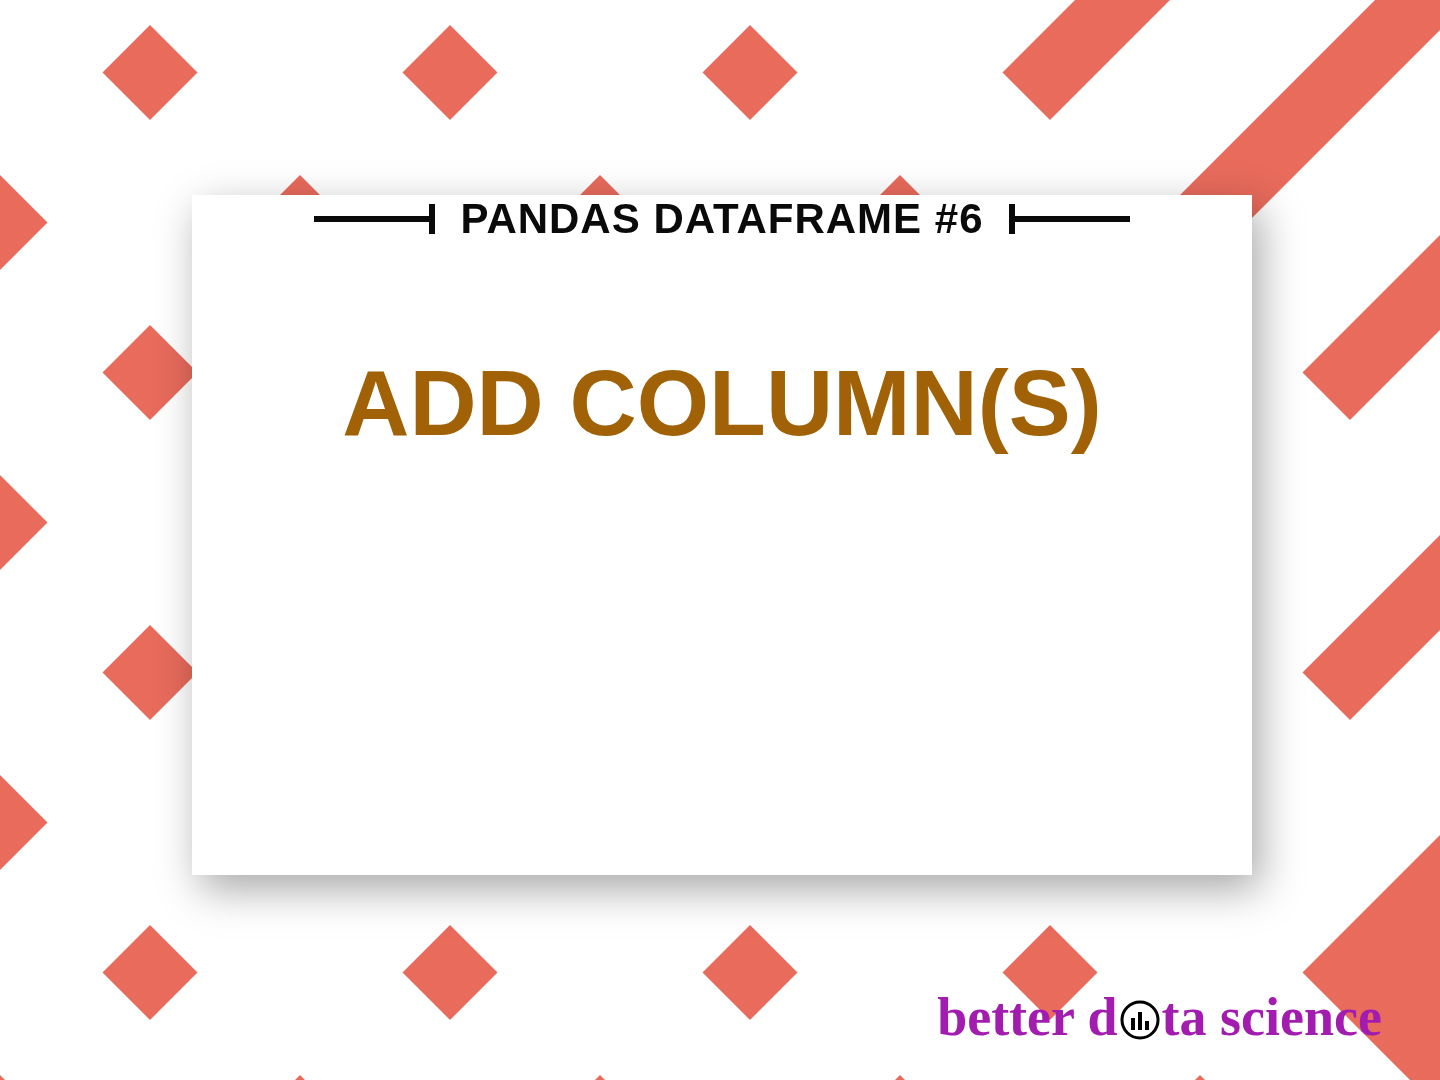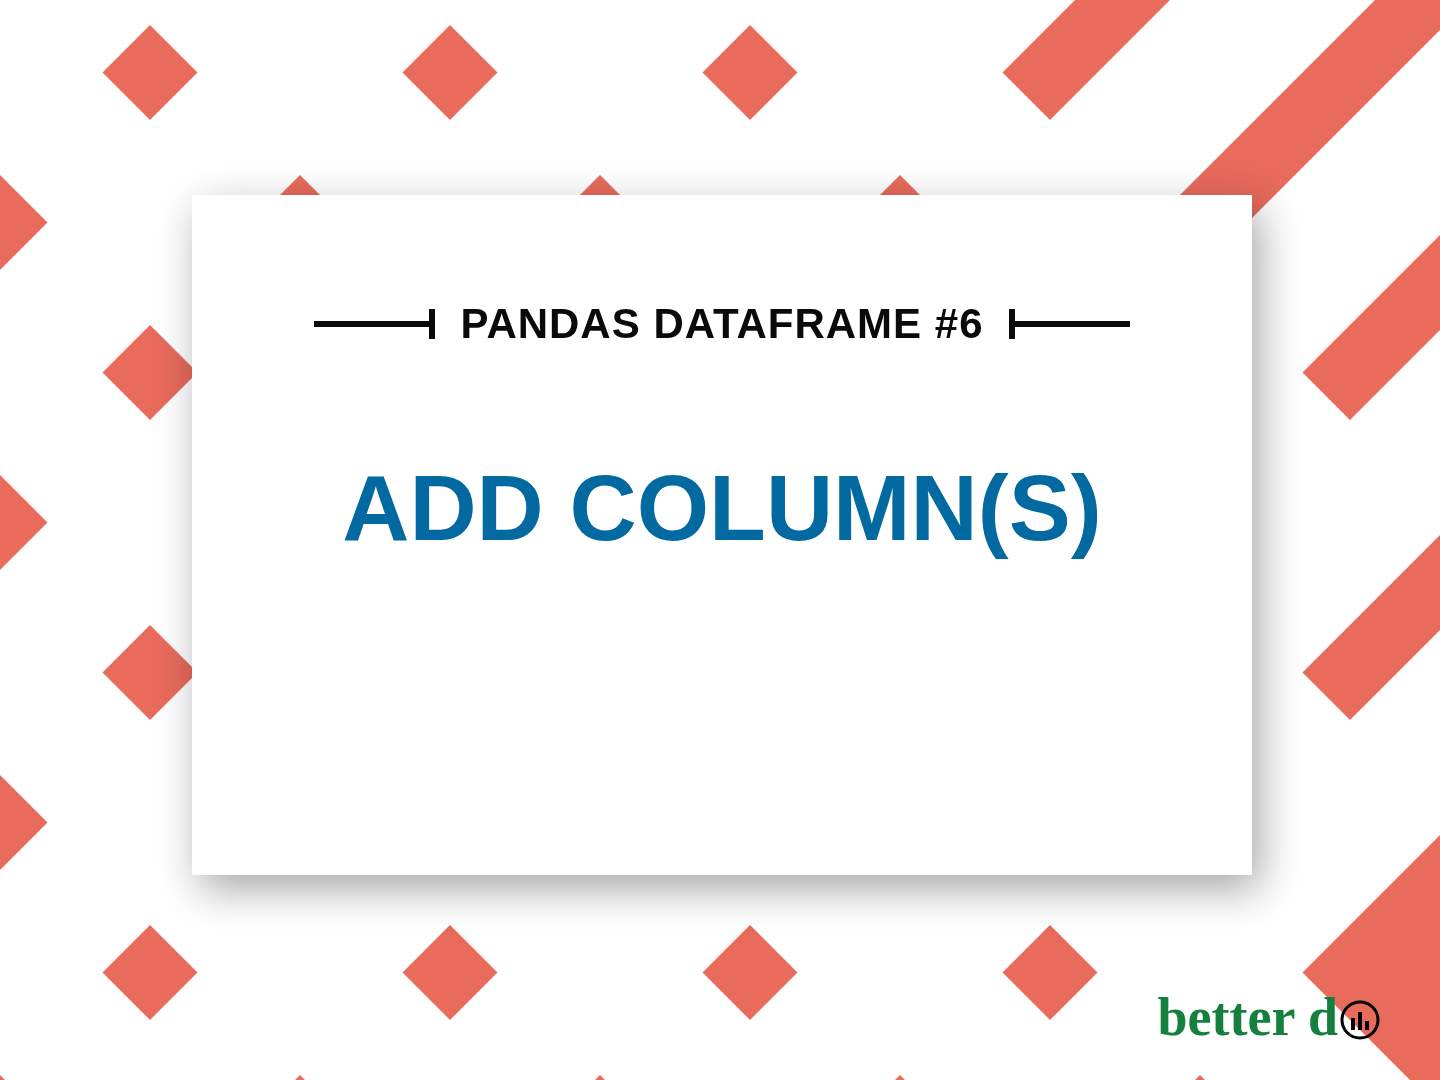--- a/index.html
+++ b/index.html
@@ -38,21 +38,20 @@
       position: absolute;
       top: 195px;
       left: 192px;
       width: 1060px;
       height: 680px;
       background: #ffffff;
       box-shadow: 8px 14px 40px rgba(0,0,0,0.35);
       display: flex;
       flex-direction: column;
       align-items: center;
-      padding-top: 105px;
     }
     
     .header-row {
       display: flex;
       align-items: center;
       gap: 25px;
       margin-bottom: 110px;
     }
     
     .header-label {
@@ -78,31 +77,31 @@
       height: 30px;
       background: #0a0a0a;
     }
     
     .main-title {
       font-size: 93px;
       font-weight: 900;
       letter-spacing: 0px;
       text-align: center;
       line-height: 1.08;
-      color: #0369a1;
+      color: #a16207;
     }
     
     .brand {
       position: absolute;
       bottom: 32px;
       right: 58px;
       font-family: Georgia, "Times New Roman", serif;
       font-size: 54px;
       font-weight: 600;
-      color: #15803d;
+      color: #a21caf;
       display: flex;
       align-items: baseline;
     }
     
     .brand .a-replacement {
       display: inline-flex;
       align-items: center;
       justify-content: center;
       position: relative;
       top: 5px;
@@ -157,13 +156,14 @@
 <div class="brand">
   <span>better d</span>
   <span class="a-replacement">
     <svg width="40" height="40" viewBox="0 0 40 40">
       <circle cx="20" cy="20" r="18" fill="none" stroke="#000" stroke-width="3"></circle>
       <rect x="11" y="18" width="4" height="12" fill="#000"></rect>
       <rect x="18" y="12" width="4" height="18" fill="#000"></rect>
       <rect x="25" y="21" width="4" height="9" fill="#000"></rect>
     </svg>
   </span>
+  <span>ta science</span>
 </div>
 
 </body></html>

